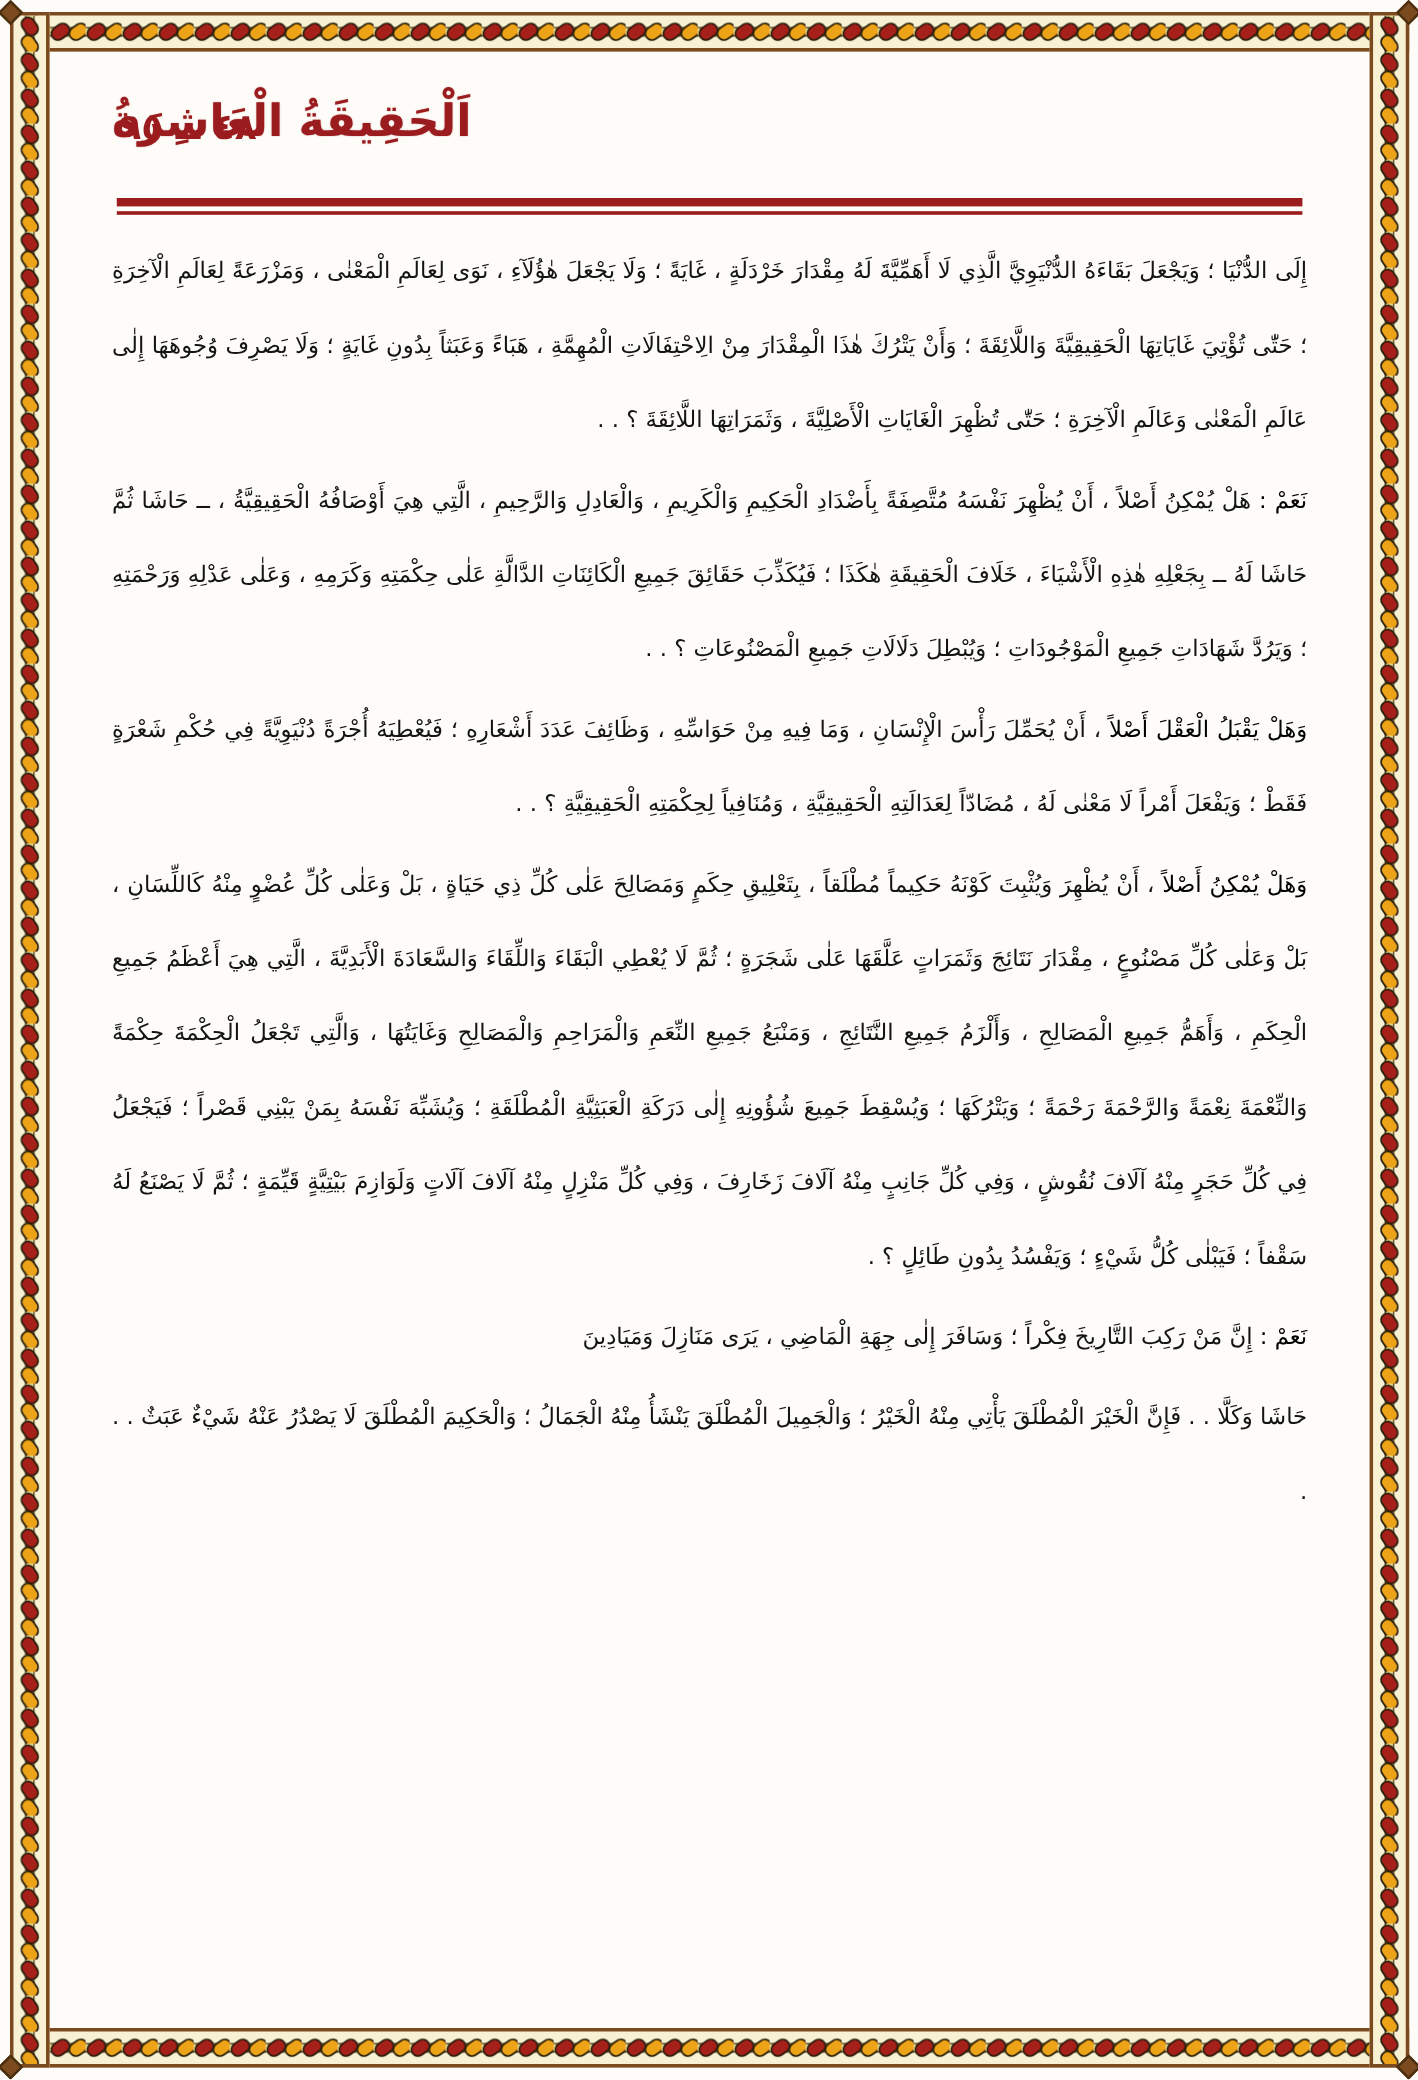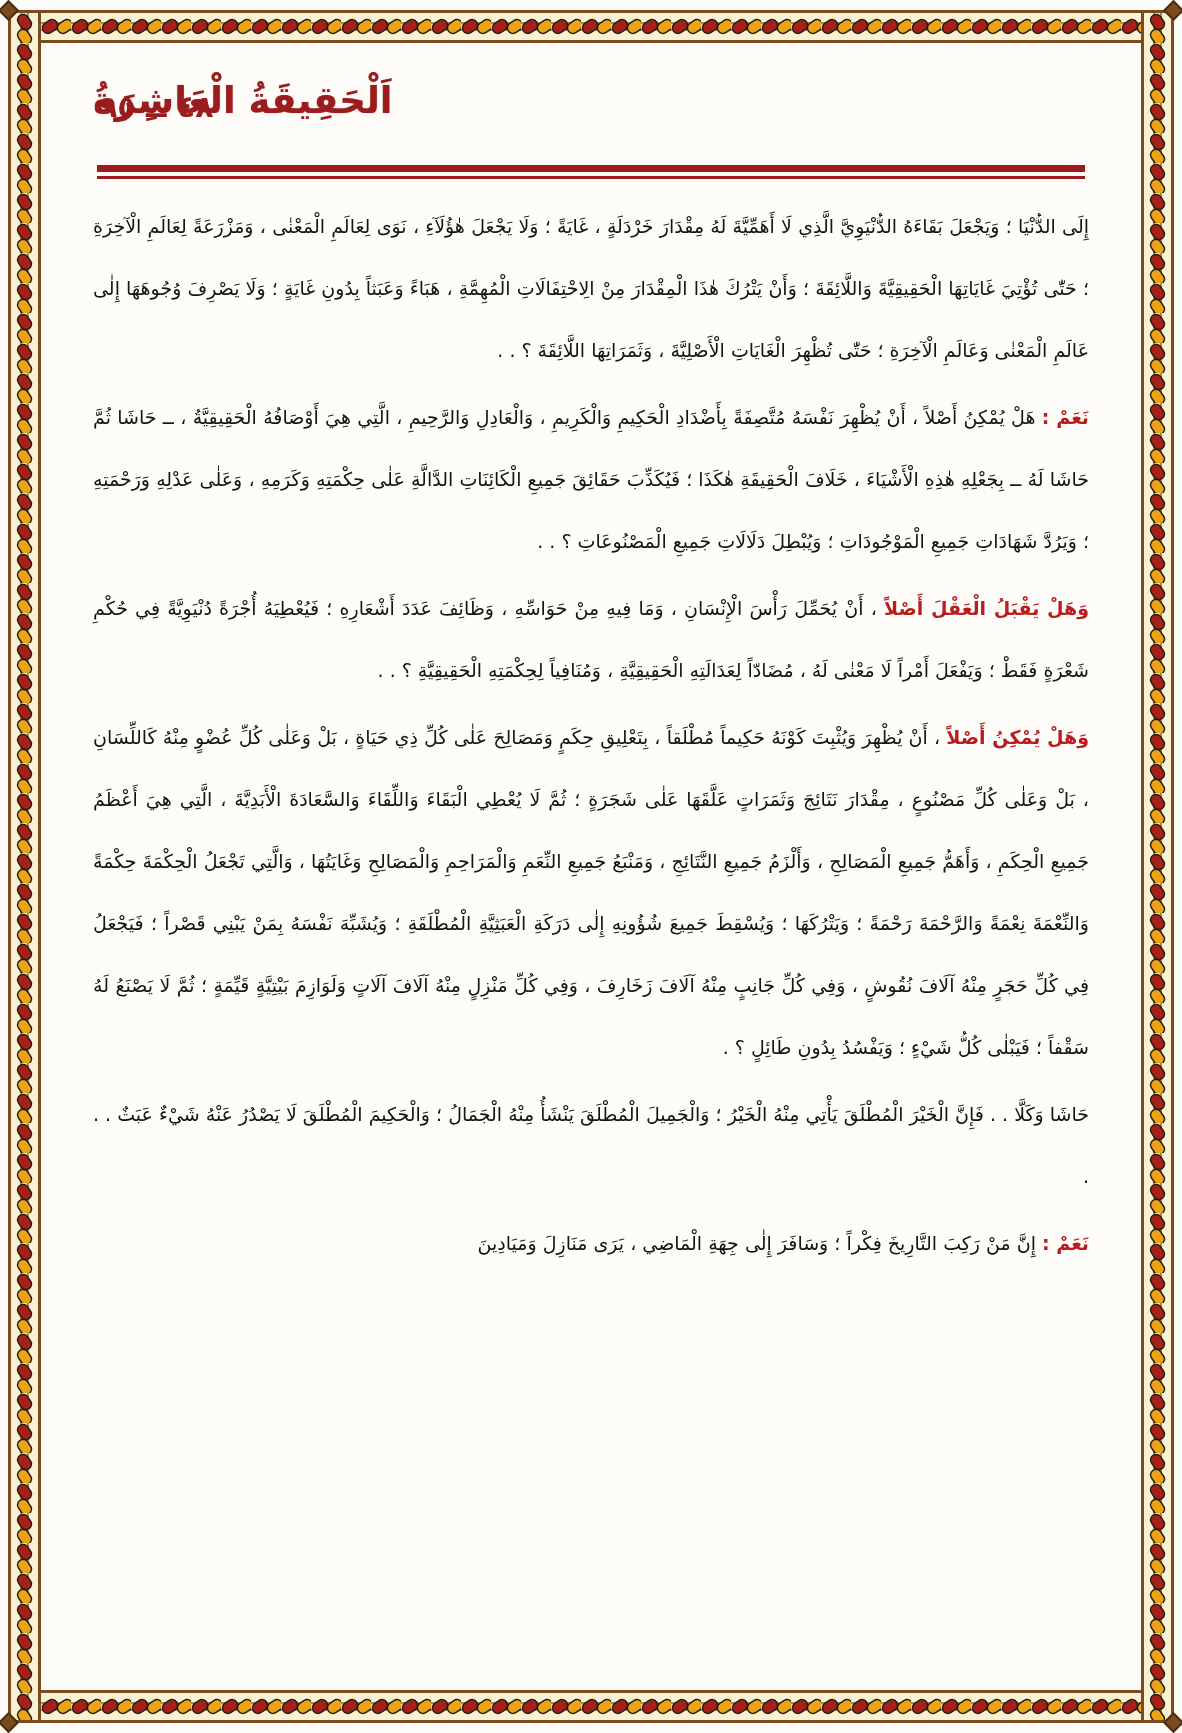--- a/index.html
+++ b/index.html
@@ -61,21 +61,21 @@
   .body-text{margin-top:16px;}
   .para{
     margin:5px 0;
     font-size:19px;
     line-height:62px;
     color:#141414;
     text-align:justify;
     text-justify:inter-word;
     direction:rtl;
   }
-  .lead{color:#b91c1c;font-weight:bold;}
+  .lead{color:#000000;font-weight:normal;}
   .lead:empty{display:none;}
 </style>
 </head>
 <body>
 
 <div class="page">
 
   <div class="strip strip-top">
     <svg xmlns="http://www.w3.org/2000/svg" preserveAspectRatio="none">
       <defs>
@@ -158,24 +158,24 @@
         <span class="lead">وَهَلْ يَقْبَلُ الْعَقْلَ أَصْلاً</span>
         <span>، أَنْ يُحَمِّلَ رَأْسَ الْإِنْسَانِ ، وَمَا فِيهِ مِنْ حَوَاسِّهِ ، وَظَائِفَ عَدَدَ أَشْعَارِهِ ؛ فَيُعْطِيَهُ أُجْرَةً دُنْيَوِيَّةً فِي حُكْمِ شَعْرَةٍ فَقَطْ ؛ وَيَفْعَلَ أَمْراً لَا مَعْنٰى لَهُ ، مُضَادّاً لِعَدَالَتِهِ الْحَقِيقِيَّةِ ، وَمُنَافِياً لِحِكْمَتِهِ الْحَقِيقِيَّةِ ؟ . .</span>
       </p>
 
       <p class="para">
         <span class="lead">وَهَلْ يُمْكِنُ أَصْلاً</span>
         <span>، أَنْ يُظْهِرَ وَيُثْبِتَ كَوْنَهُ حَكِيماً مُطْلَقاً ، بِتَعْلِيقِ حِكَمٍ وَمَصَالِحَ عَلٰى كُلِّ ذِي حَيَاةٍ ، بَلْ وَعَلٰى كُلِّ عُضْوٍ مِنْهُ كَاللِّسَانِ ، بَلْ وَعَلٰى كُلِّ مَصْنُوعٍ ، مِقْدَارَ نَتَائِجَ وَثَمَرَاتٍ عَلَّقَهَا عَلٰى شَجَرَةٍ ؛ ثُمَّ لَا يُعْطِي الْبَقَاءَ وَاللِّقَاءَ وَالسَّعَادَةَ الْأَبَدِيَّةَ ، الَّتِي هِيَ أَعْظَمُ جَمِيعِ الْحِكَمِ ، وَأَهَمُّ جَمِيعِ الْمَصَالِحِ ، وَأَلْزَمُ جَمِيعِ النَّتَائِجِ ، وَمَنْبَعُ جَمِيعِ النِّعَمِ وَالْمَرَاحِمِ وَالْمَصَالِحِ وَغَايَتُهَا ، وَالَّتِي تَجْعَلُ الْحِكْمَةَ حِكْمَةً وَالنِّعْمَةَ نِعْمَةً وَالرَّحْمَةَ رَحْمَةً ؛ وَيَتْرُكَهَا ؛ وَيُسْقِطَ جَمِيعَ شُؤُونِهِ إِلٰى دَرَكَةِ الْعَبَثِيَّةِ الْمُطْلَقَةِ ؛ وَيُشَبِّهَ نَفْسَهُ بِمَنْ يَبْنِي قَصْراً ؛ فَيَجْعَلُ فِي كُلِّ حَجَرٍ مِنْهُ آلَافَ نُقُوشٍ ، وَفِي كُلِّ جَانِبٍ مِنْهُ آلَافَ زَخَارِفَ ، وَفِي كُلِّ مَنْزِلٍ مِنْهُ آلَافَ آلَاتٍ وَلَوَازِمَ بَيْتِيَّةٍ قَيِّمَةٍ ؛ ثُمَّ لَا يَصْنَعُ لَهُ سَقْفاً ؛ فَيَبْلٰى كُلُّ شَيْءٍ ؛ وَيَفْسُدُ بِدُونِ طَائِلٍ ؟ .</span>
       </p>
 
       <p class="para">
-        
-        <span>حَاشَا وَكَلَّا . . فَإِنَّ الْخَيْرَ الْمُطْلَقَ يَأْتِي مِنْهُ الْخَيْرُ ؛ وَالْجَمِيلَ الْمُطْلَقَ يَنْشَأُ مِنْهُ الْجَمَالُ ؛ وَالْحَكِيمَ الْمُطْلَقَ لَا يَصْدُرُ عَنْهُ شَيْءٌ عَبَثٌ . . .</span>
+        <span class="lead">نَعَمْ :</span>
+        <span>إِنَّ مَنْ رَكِبَ التَّارِيخَ فِكْراً ؛ وَسَافَرَ إِلٰى جِهَةِ الْمَاضِي ، يَرَى مَنَازِلَ وَمَيَادِينَ</span>
       </p>
 
       <p class="para">
-        <span class="lead">نَعَمْ :</span>
-        <span>إِنَّ مَنْ رَكِبَ التَّارِيخَ فِكْراً ؛ وَسَافَرَ إِلٰى جِهَةِ الْمَاضِي ، يَرَى مَنَازِلَ وَمَيَادِينَ</span>
+        
+        <span>حَاشَا وَكَلَّا . . فَإِنَّ الْخَيْرَ الْمُطْلَقَ يَأْتِي مِنْهُ الْخَيْرُ ؛ وَالْجَمِيلَ الْمُطْلَقَ يَنْشَأُ مِنْهُ الْجَمَالُ ؛ وَالْحَكِيمَ الْمُطْلَقَ لَا يَصْدُرُ عَنْهُ شَيْءٌ عَبَثٌ . . .</span>
       </p>
 
     </div>
   </div>
 </div>
 
 </body></html>

